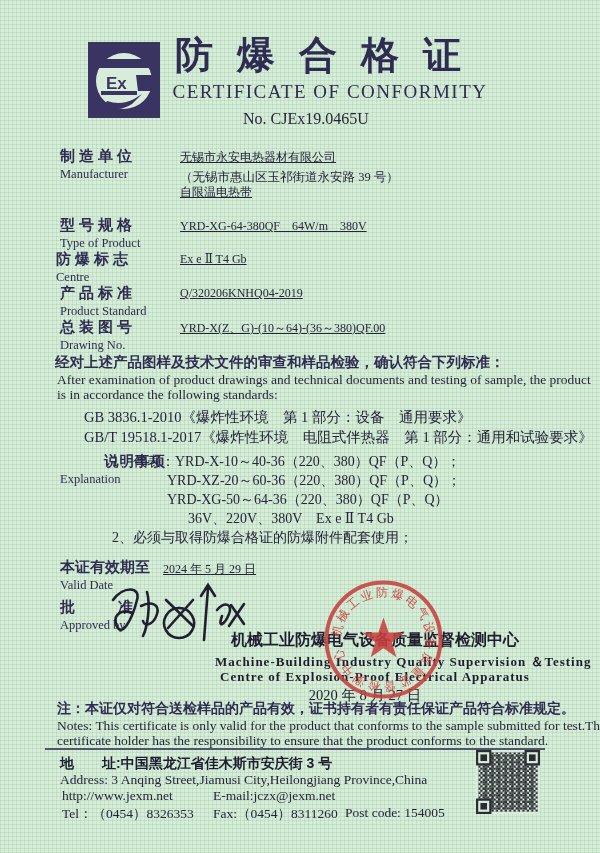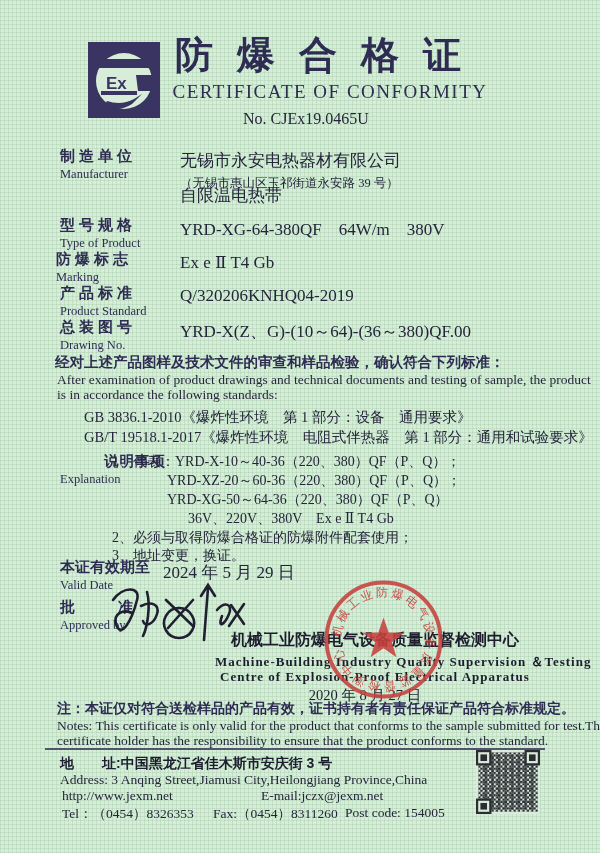--- a/index.html
+++ b/index.html
@@ -13,21 +13,21 @@
   .paper{
     position:absolute;inset:0;overflow:hidden;
     background-color:#d8edd9;
     background-image:
       repeating-linear-gradient(0deg, rgba(116,178,132,.20) 0 1px, transparent 1px 4px),
       repeating-linear-gradient(90deg, rgba(116,178,132,.20) 0 1px, transparent 1px 4px);
   }
   .abs{position:absolute;}
   .label-cn{font-family:Liberation Mono, monospace;font-weight:bold;font-size:15px;letter-spacing:4px;color:#2e2c52;white-space:nowrap;}
   .label-en{font-size:12.5px;color:#2e2c52;margin-top:1px;white-space:nowrap;}
-  .value{font-size:17px;color:#24243a;white-space:nowrap;}
+  .value{font-size:12px;color:#24243a;white-space:nowrap;text-decoration:underline;}
   .value-sub{font-size:12.5px;color:#24243a;white-space:nowrap;margin-top:3px;}
   .title{font-size:38px;letter-spacing:24px;font-weight:600;color:#2e2c52;white-space:nowrap;font-family:"Liberation Sans","DejaVu Sans",sans-serif;}
   .subtitle{font-size:19px;letter-spacing:1.5px;color:#2e2c52;white-space:nowrap;}
   .certno{font-size:16px;color:#24243a;white-space:nowrap;}
   .para-cn{font-family:"Liberation Sans","DejaVu Sans",sans-serif;font-weight:bold;font-size:14.5px;color:#2e2c52;white-space:nowrap;}
   .para-en{font-size:13.5px;color:#24243a;white-space:nowrap;}
   .std{font-size:14.5px;color:#24243a;white-space:nowrap;}
   .expl-line{font-size:14px;color:#24243a;white-space:nowrap;}
   .auth-cn{font-family:"Liberation Sans","DejaVu Sans",sans-serif;font-weight:bold;font-size:16px;color:#1d1d2e;white-space:nowrap;text-align:center;}
   .auth-en{font-size:13px;letter-spacing:1px;font-weight:bold;color:#1d1d2e;white-space:nowrap;text-align:center;}
@@ -69,21 +69,21 @@
   <div class="abs value" style="left:180px;top:184px;">自限温电热带</div>
 
   <div class="abs" style="left:60px;top:216px;">
     <div class="label-cn">型号规格</div>
     <div class="label-en">Type of Product</div>
   </div>
   <div class="abs value" style="left:180px;top:218px;">YRD-XG-64-380QF　64W/m　380V</div>
 
   <div class="abs" style="left:56px;top:250px;">
     <div class="label-cn">防爆标志</div>
-    <div class="label-en">Marking</div>
+    <div class="label-en">Centre</div>
   </div>
   <div class="abs value" style="left:180px;top:252px;">Ex e Ⅱ T4 Gb</div>
 
   <div class="abs" style="left:60px;top:284px;">
     <div class="label-cn">产品标准</div>
     <div class="label-en">Product Standard</div>
   </div>
   <div class="abs value" style="left:180px;top:286px;">Q/320206KNHQ04-2019</div>
 
   <div class="abs" style="left:60px;top:318px;">
@@ -101,21 +101,20 @@
 
   <div class="abs" style="left:60px;top:452px;">
     <div class="para-cn" style="letter-spacing:1px;padding-left:44px;">说明事项</div>
     <div class="label-en">Explanation</div>
   </div>
   <div class="abs expl-line" style="left:112px;top:453px;">1、代表：YRD-X-10～40-36（220、380）QF（P、Q）；</div>
   <div class="abs expl-line" style="left:167px;top:472px;">YRD-XZ-20～60-36（220、380）QF（P、Q）；</div>
   <div class="abs expl-line" style="left:167px;top:491px;">YRD-XG-50～64-36（220、380）QF（P、Q）</div>
   <div class="abs expl-line" style="left:188px;top:510px;">36V、220V、380V　Ex e Ⅱ T4 Gb</div>
   <div class="abs expl-line" style="left:112px;top:529px;">2、必须与取得防爆合格证的防爆附件配套使用；</div>
-  <div class="abs expl-line" style="left:112px;top:547px;">3、地址变更，换证。</div>
 
   <div class="abs" style="left:60px;top:558px;">
     <div class="para-cn" style="font-size:15px;">本证有效期至</div>
     <div class="label-en">Valid Date</div>
   </div>
   <div class="abs value" style="left:163px;top:561px;">2024 年 5 月 29 日</div>
 
   <div class="abs" style="left:60px;top:598px;">
     <div class="para-cn" style="font-size:15px;letter-spacing:14px;">批　准</div>
     <div class="label-en">Approved by</div>
@@ -153,21 +152,21 @@
 
   <div class="abs para-cn" style="left:57px;top:700px;font-size:14px;">注：本证仅对符合送检样品的产品有效，证书持有者有责任保证产品符合标准规定。</div>
   <div class="abs contact-en" style="left:57px;top:718px;">Notes: This certificate is only valid for the product that conforms to the sample submitted for test.This</div>
   <div class="abs contact-en" style="left:57px;top:733px;">certificate holder has the responsibility to ensure that the product conforms to the standard.</div>
 
   <div class="abs divider" style="left:45px;top:748px;width:500px;"></div>
 
   <div class="abs contact-cn" style="left:60px;top:755px;">地　　址:中国黑龙江省佳木斯市安庆街 3 号</div>
   <div class="abs contact-en" style="left:60px;top:772px;">Address: 3 Anqing Street,Jiamusi City,Heilongjiang Province,China</div>
   <div class="abs contact-en" style="left:62px;top:788px;">http://www.jexm.net</div>
-  <div class="abs contact-en" style="left:213px;top:788px;margin-left:48px;">E-mail:jczx@jexm.net</div>
+  <div class="abs contact-en" style="left:213px;top:788px;">E-mail:jczx@jexm.net</div>
   <div class="abs contact-en" style="left:62px;top:805px;">Tel：（0454）8326353</div>
   <div class="abs contact-en" style="left:213px;top:805px;">Fax:（0454）8311260</div>
   <div class="abs contact-en" style="left:345px;top:805px;">Post code: 154005</div>
 
   <div class="abs" style="left:474px;top:750px;width:68px;height:64px;">
     <svg width="68" height="64" viewBox="0 0 29 29">
       <defs>
         <pattern id="qra" width="2" height="2" patternUnits="userSpaceOnUse">
           <rect width="1" height="1" fill="#2c2c34"></rect>
             <rect x="1" y="1" width="1" height="1" fill="#2c2c34"></rect>

